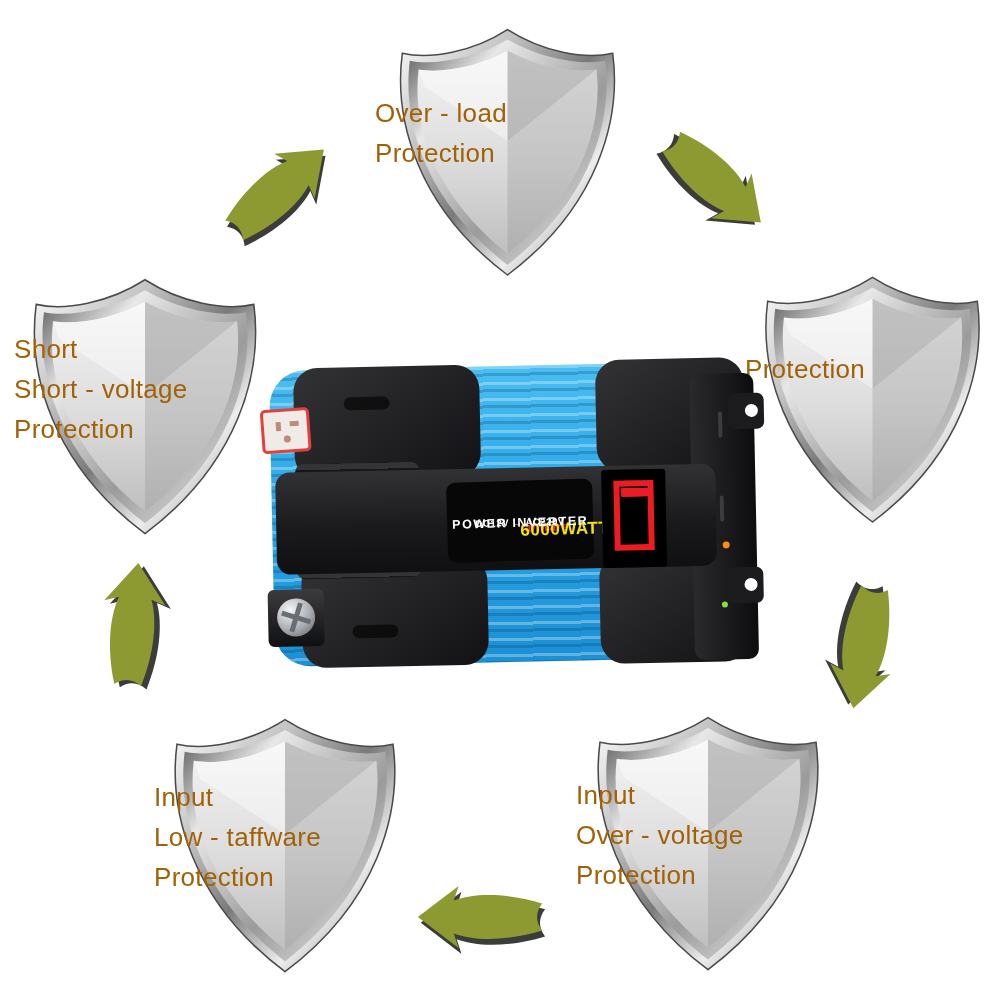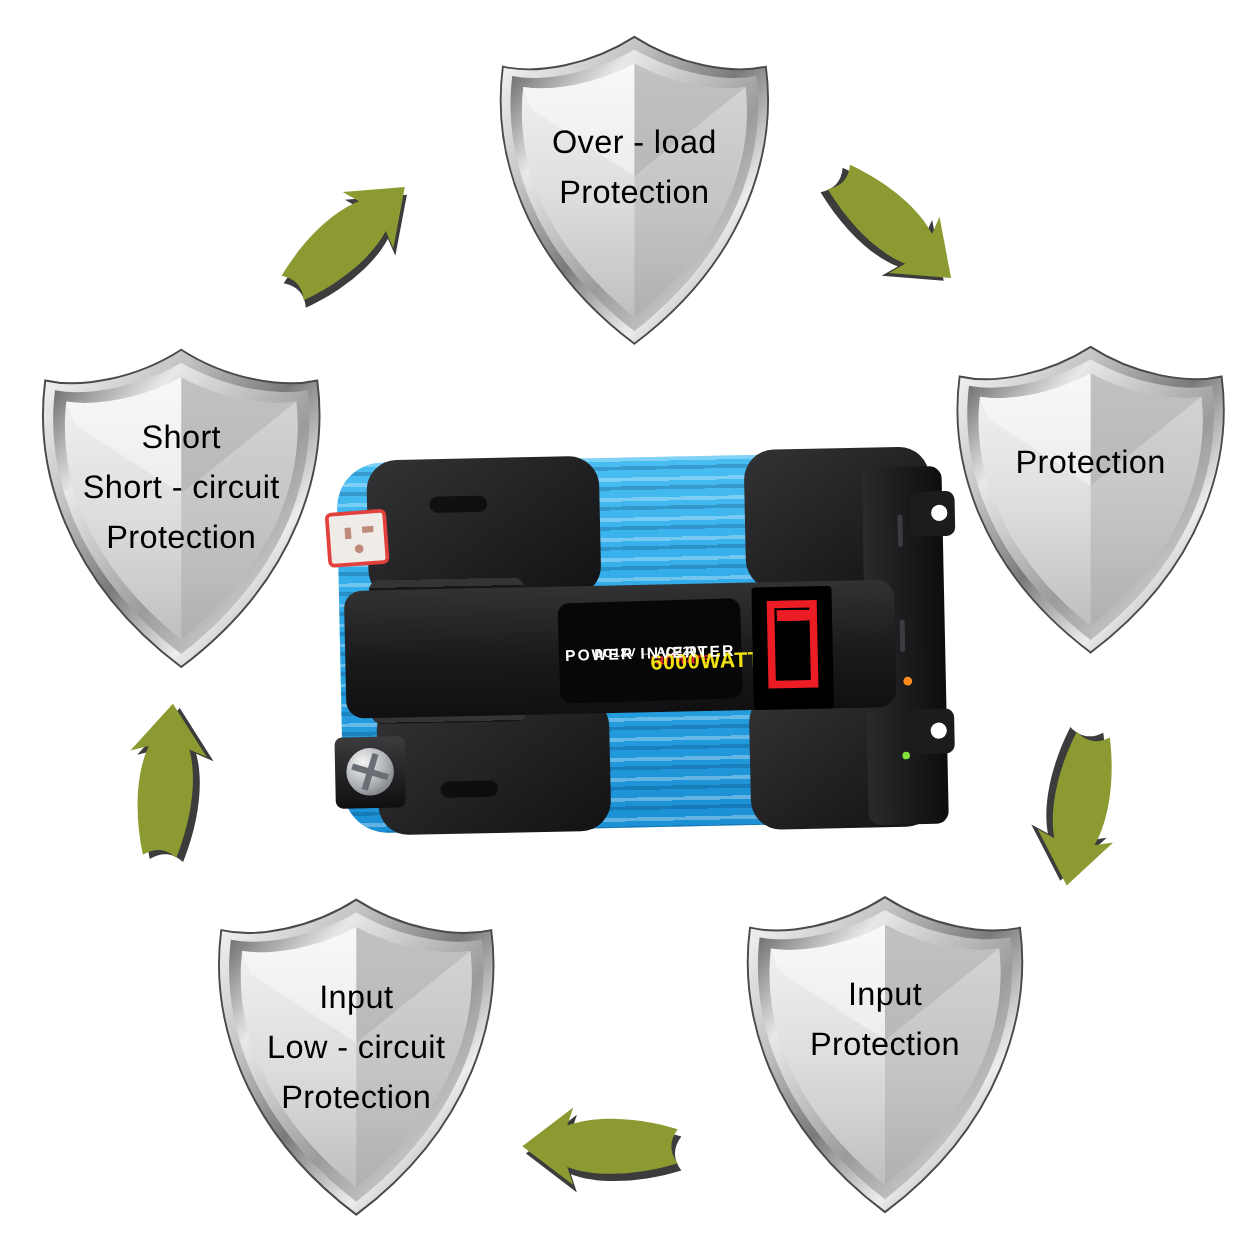--- a/index.html
+++ b/index.html
@@ -2,21 +2,21 @@
 <html><head>
 <meta charset="utf-8">
 <style>
   html,body{margin:0;padding:0;}
   body{width:1000px;height:1000px;background:#ffffff;position:relative;overflow:hidden;
        font-family:"Liberation Sans", sans-serif;}
 
   
   .shield{position:absolute;}
   .shield svg{width:100%;height:100%;display:block;}
-  .stext{position:absolute;left:0;right:0;text-align:center;color:#000000;
+  .stext{position:absolute;left:0;right:0;color:#a16207;
          font-size:26px;line-height:40px;letter-spacing:.3px;}
   .stext div{white-space:nowrap;}
   .t27{top:27%;} .t30{top:30%;} .t21{top:21%;} .t25{top:24%;}
 
   
   .arrow{position:absolute;}
   .arrow svg{width:100%;height:100%;display:block;overflow:visible;}
 
   
   #inverter{position:absolute;left:262px;top:360px;width:492px;height:308px;transform:rotate(-1.2deg);}
@@ -151,56 +151,57 @@
     <path d="M100,14 C126,29 158,35 178,31 C184,79 167,142 100,194 C33,142 16,79 22,31 C42,35 74,29 100,14 Z" fill="url(#gMid)"></path>
     <path d="M100,23 C124,36 152,41 171,38 C176,81 161,136 100,185 C39,136 24,81 29,38 C48,41 76,36 100,23 Z" fill="url(#gFace)"></path>
     <g clip-path="url(#faceClip)">
       <rect x="100" y="0" width="100" height="210" fill="#8d8d8d" opacity="0.30"></rect>
       <path d="M100,23 L171,38 L100,95 Z" fill="#9d9d9d" opacity="0.35"></path>
       <path d="M29,38 L100,23 L100,95 L34,52 Z" fill="#ffffff" opacity="0.40"></path>
     </g>
   </svg>
   <div class="stext t21">
     <div>Short</div>
-    <div>Short - circuit</div>
+    <div>Short - voltage</div>
     <div>Protection</div>
   </div>
 </div>
 
 <div class="shield" style="left:154px;top:712px;width:262px;height:270px;">
   <svg viewBox="0 0 200 210">
     <path d="M100,6 C128,24 162,30 184,25 C191,78 172,148 100,202 C28,148 9,78 16,25 C38,30 72,24 100,6 Z" fill="url(#gOuter)" stroke="#4a4a4a" stroke-width="1.2"></path>
     <path d="M100,14 C126,29 158,35 178,31 C184,79 167,142 100,194 C33,142 16,79 22,31 C42,35 74,29 100,14 Z" fill="url(#gMid)"></path>
     <path d="M100,23 C124,36 152,41 171,38 C176,81 161,136 100,185 C39,136 24,81 29,38 C48,41 76,36 100,23 Z" fill="url(#gFace)"></path>
     <g clip-path="url(#faceClip)">
       <rect x="100" y="0" width="100" height="210" fill="#8d8d8d" opacity="0.30"></rect>
       <path d="M100,23 L171,38 L100,95 Z" fill="#9d9d9d" opacity="0.35"></path>
       <path d="M29,38 L100,23 L100,95 L34,52 Z" fill="#ffffff" opacity="0.40"></path>
     </g>
   </svg>
   <div class="stext t25">
     <div>Input</div>
-    <div>Low - circuit</div>
+    <div>Low - taffware</div>
     <div>Protection</div>
   </div>
 </div>
 
 <div class="shield" style="left:576px;top:710px;width:264px;height:270px;">
   <svg viewBox="0 0 200 210">
     <path d="M100,6 C128,24 162,30 184,25 C191,78 172,148 100,202 C28,148 9,78 16,25 C38,30 72,24 100,6 Z" fill="url(#gOuter)" stroke="#4a4a4a" stroke-width="1.2"></path>
     <path d="M100,14 C126,29 158,35 178,31 C184,79 167,142 100,194 C33,142 16,79 22,31 C42,35 74,29 100,14 Z" fill="url(#gMid)"></path>
     <path d="M100,23 C124,36 152,41 171,38 C176,81 161,136 100,185 C39,136 24,81 29,38 C48,41 76,36 100,23 Z" fill="url(#gFace)"></path>
     <g clip-path="url(#faceClip)">
       <rect x="100" y="0" width="100" height="210" fill="#8d8d8d" opacity="0.30"></rect>
       <path d="M100,23 L171,38 L100,95 Z" fill="#9d9d9d" opacity="0.35"></path>
       <path d="M29,38 L100,23 L100,95 L34,52 Z" fill="#ffffff" opacity="0.40"></path>
     </g>
   </svg>
   <div class="stext t25">
     <div>Input</div>
+    <div>Over - voltage</div>
     <div>Protection</div>
   </div>
 </div>
 
 <div class="arrow" style="left:213px;top:150px;width:132px;height:80px;transform:rotate(-42deg);">
   <svg viewBox="0 0 140 80">
       <path d="M6,26 C42,15 76,15 97,23 L92,8 L134,40 L92,72 L97,57 C76,65 42,65 6,54 C13,45 13,35 6,26 Z" transform="translate(-3,6)" fill="#3c3c3c"></path>
       <path d="M6,26 C42,15 76,15 97,23 L92,8 L134,40 L92,72 L97,57 C76,65 42,65 6,54 C13,45 13,35 6,26 Z" fill="#8c9a31"></path>
     </svg>
 </div>

